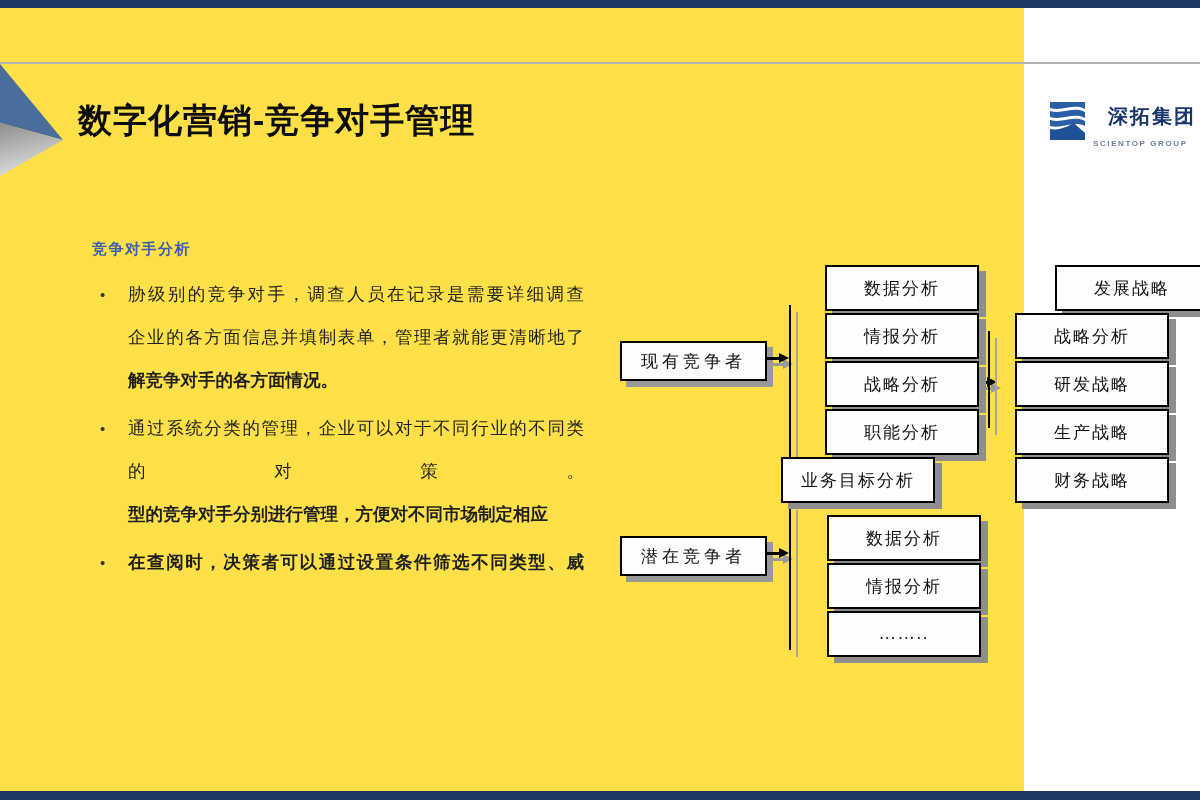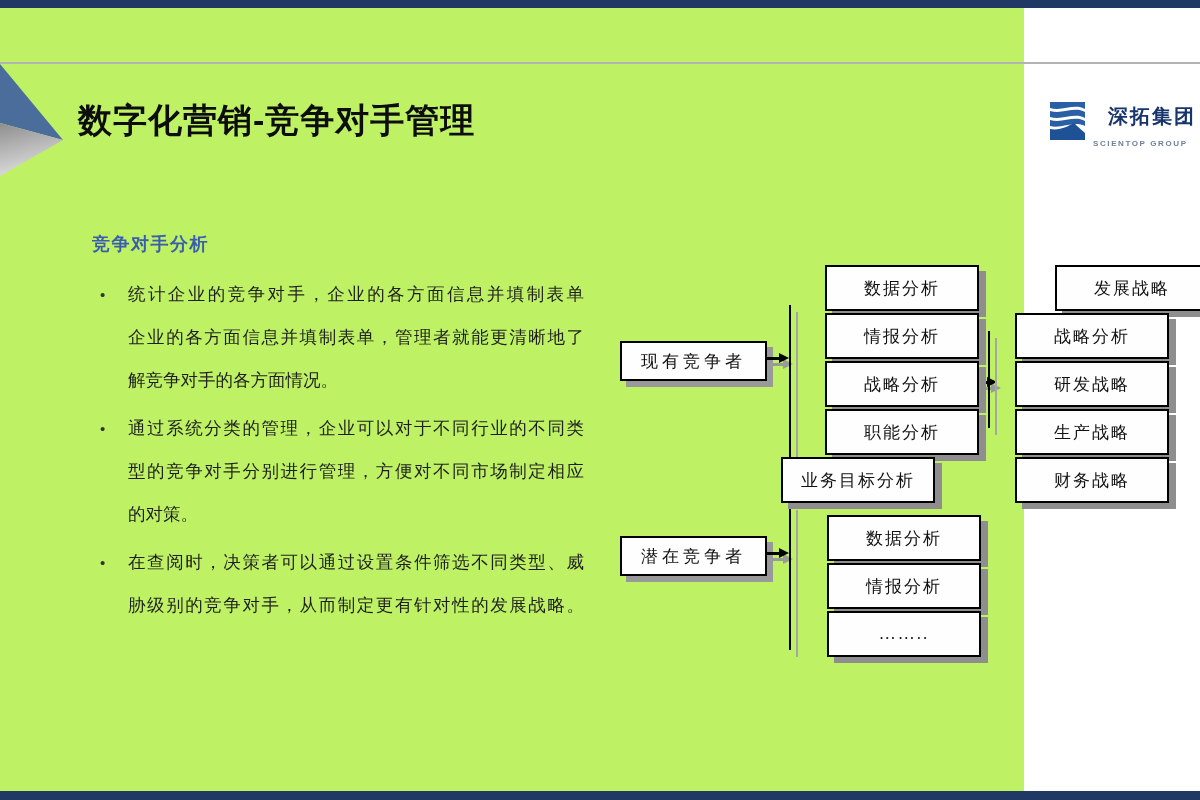--- a/index.html
+++ b/index.html
@@ -1,20 +1,20 @@
 <!DOCTYPE html>
 <html><head>
 <meta charset="utf-8">
 <style>
   html,body{margin:0;padding:0;}
   body{
     width:1200px;height:800px;background:#ffffff;position:relative;overflow:hidden;
     font-family:"Liberation Sans","DejaVu Sans",sans-serif;
   }
-  .slide{position:absolute;left:0;top:0;width:1024px;height:800px;background:#bef264;}
+  .slide{position:absolute;left:0;top:0;width:1024px;height:800px;background:#fde047;}
 
   
   .top-bar{position:absolute;left:0;top:0;width:1200px;height:8px;background:#1f3864;}
   .bottom-bar{position:absolute;left:0;top:791px;width:1200px;height:9px;background:#1f3864;}
 
   
   .header-divider{position:absolute;left:0;top:62px;width:1200px;height:2px;background:#b3b3b3;}
   .triangle-decor{position:absolute;left:0;top:62px;width:72px;height:122px;}
   .slide-title{
     position:absolute;left:78px;top:98px;width:700px;
@@ -22,29 +22,29 @@
   }
 
   
   .logo{position:absolute;left:1050px;top:100px;width:140px;height:48px;}
   .logo-icon{position:absolute;left:0;top:2px;width:35px;height:38px;}
   .logo-name{position:absolute;left:42px;top:3px;font-size:20px;font-weight:bold;color:#17356b;letter-spacing:2px;white-space:nowrap;margin-left:16px;}
   .logo-subtitle{position:absolute;left:43px;top:30px;font-size:8px;font-weight:bold;color:#6e80a0;letter-spacing:1.6px;white-space:nowrap;margin-top:9px;}
 
   
   .section-heading{
-    position:absolute;left:92px;top:232px;
-    font-size:18px;font-weight:bold;color:#3b5db0;letter-spacing:1.5px;
+    position:absolute;left:92px;top:240px;
+    font-size:15px;font-weight:bold;color:#3b5db0;letter-spacing:1.5px;
   }
   .bullets{position:absolute;left:100px;top:273px;width:484px;color:#1f1f1f;}
   .bullet{display:flex;margin-bottom:5px;}
   .bullet-marker{width:28px;font-size:15px;line-height:43px;color:#333;flex:0 0 28px;}
   .bullet-body{flex:1 1 auto;width:456px;}
   .bline{font-size:17.5px;line-height:43px;height:43px;text-align:justify;text-align-last:justify;}
-  .bullet .bline:last-child{text-align:left;text-align-last:left;}
+  .bullet .bline:last-child{text-align:left;text-align-last:left;font-weight:bold;}
   .bullet.b3 .bline:last-child{text-align:justify;text-align-last:justify;}
 
   
   .node-box{
     position:absolute;width:143px;height:36px;background:#fefefe;
     border:2px solid #000;box-shadow:6px 6px 0 #999999;
     font-family:"Liberation Serif","DejaVu Serif",serif;
     font-size:17px;color:#111;letter-spacing:4px;
     display:flex;align-items:center;justify-content:center;
   }
@@ -96,38 +96,37 @@
     <div class="logo-name">深拓集团</div>
     <div class="logo-subtitle">SCIENTOP GROUP</div>
   </div>
 
   <div class="section-heading">竞争对手分析</div>
 
   <div class="bullets">
     <div class="bullet b1">
       <div class="bullet-marker">•</div>
       <div class="bullet-body">
-        <div class="bline">统计企业的竞争对手，企业的各方面信息并填制表单</div>
+        <div class="bline">胁级别的竞争对手，调查人员在记录是需要详细调查</div>
         <div class="bline">企业的各方面信息并填制表单，管理者就能更清晰地了</div>
         <div class="bline">解竞争对手的各方面情况。</div>
       </div>
     </div>
     <div class="bullet b2">
       <div class="bullet-marker">•</div>
       <div class="bullet-body">
         <div class="bline">通过系统分类的管理，企业可以对于不同行业的不同类</div>
+        <div class="bline">的对策。</div>
         <div class="bline">型的竞争对手分别进行管理，方便对不同市场制定相应</div>
-        <div class="bline">的对策。</div>
       </div>
     </div>
     <div class="bullet b3">
       <div class="bullet-marker">•</div>
       <div class="bullet-body">
         <div class="bline">在查阅时，决策者可以通过设置条件筛选不同类型、威</div>
-        <div class="bline">胁级别的竞争对手，从而制定更有针对性的发展战略。</div>
       </div>
     </div>
   </div>
 
   <div>
 
     <div class="node-box" style="left:620px;top:341px;">现有竞争者</div>
     <div class="node-box" style="left:620px;top:536px;">潜在竞争者</div>
 
     <div class="arrow shadow" style="left:770px;top:359px;"></div>

